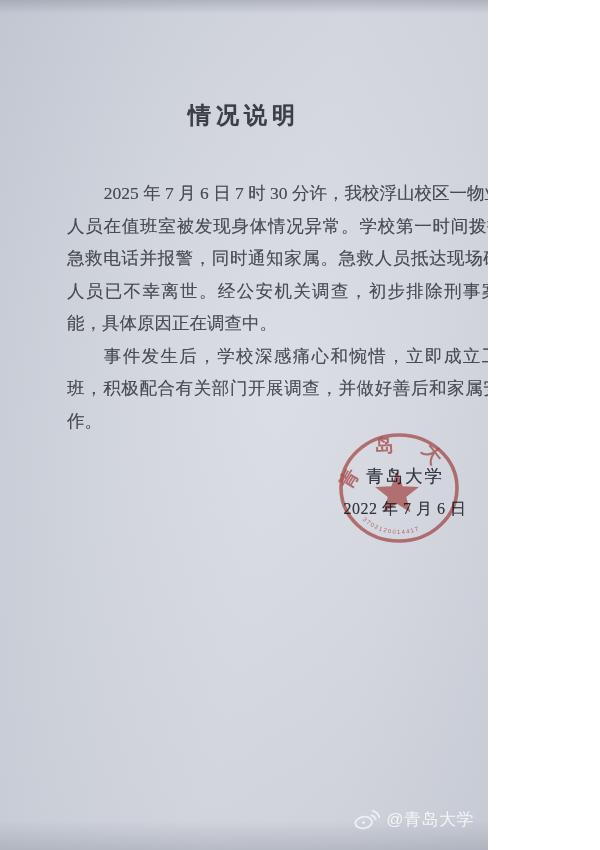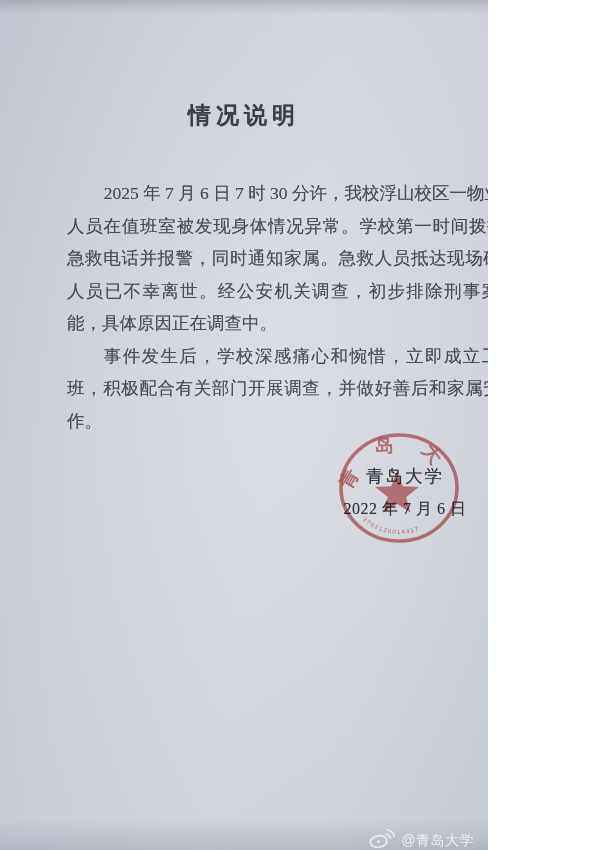--- a/index.html
+++ b/index.html
@@ -30,23 +30,23 @@
     position:absolute;left:338px;top:464px;width:134px;text-align:center;
     color:#33363e;text-shadow:0 0 .6px rgba(51,54,62,.5);z-index:1;
   }
   .sign-name{font-size:17.5px;letter-spacing:2px;}
   .sign-date{margin-top:11px;font-size:16px;white-space:nowrap;letter-spacing:.5px;}
   .seal{
     position:absolute;left:333px;top:426px;z-index:2;
     mix-blend-mode:multiply;opacity:.88;filter:blur(.45px);
   }
   .watermark{
-    position:absolute;right:14px;bottom:0;z-index:3;
+    position:absolute;right:14px;bottom:19px;z-index:3;
     display:flex;align-items:flex-end;gap:6px;
-    color:rgba(255,255,255,.78);font-size:14px;letter-spacing:.5px;
+    color:rgba(255,255,255,.78);font-size:17px;letter-spacing:.5px;
     font-family:"Liberation Sans","DejaVu Sans",sans-serif;
   }
   .watermark svg{display:block;opacity:.85;}
 </style>
 </head>
 <body>
 
 <div class="photo">
 
   <div class="doc-title">情况说明</div>

